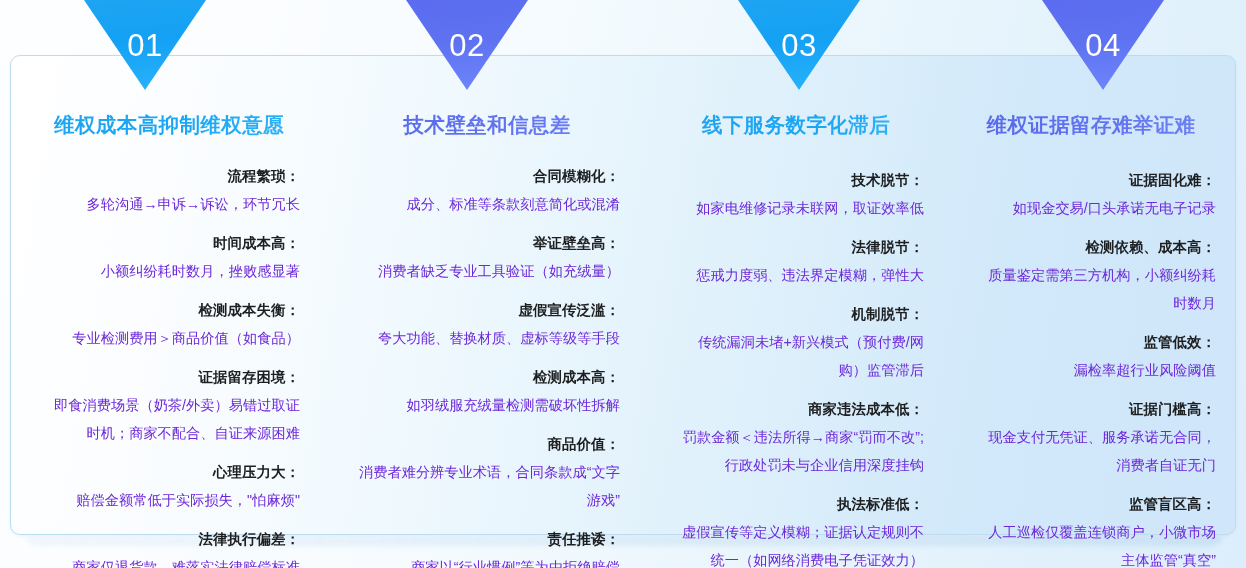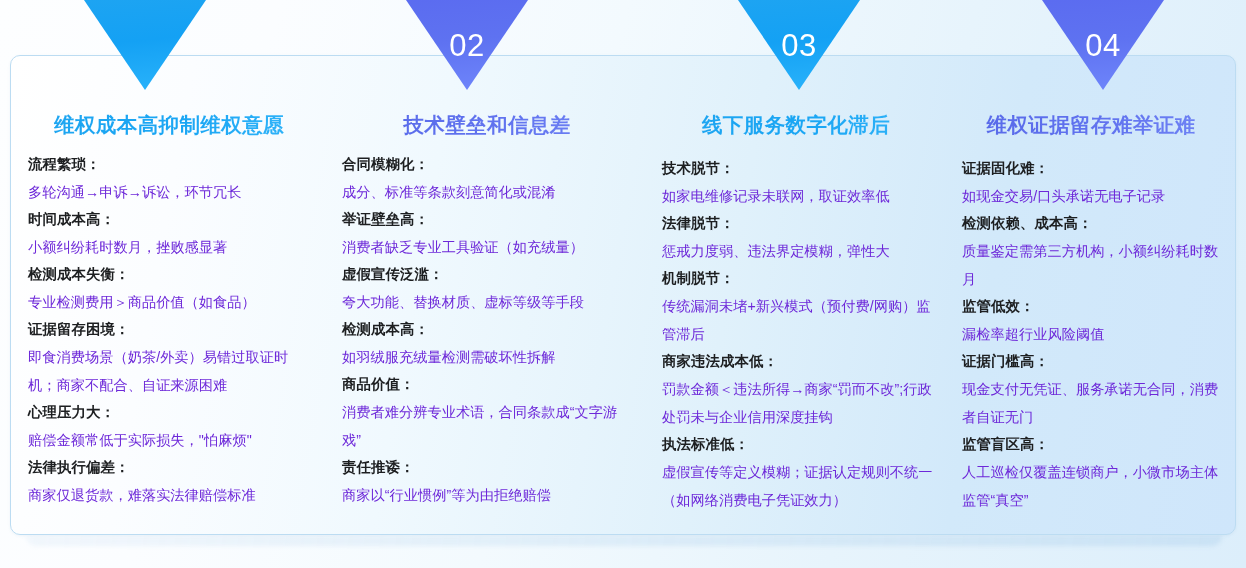--- a/index.html
+++ b/index.html
@@ -144,21 +144,21 @@
     left: 0;
     right: 0;
     padding: 0 12px 0 18px;
     box-sizing: border-box;
   }
   .col-0 .body-list { padding: 0 16px 0 18px; }
   .col-1 .body-list { padding: 0 14px 0 14px; }
   .col-2 .body-list { padding: 0 10px 0 16px; top: 100px; }
   .col-3 .body-list { padding: 0 8px 0 16px; top: 100px; }
 
-  .item { margin: 0; }
+  .item { margin: 12px; text-align: right; }
   .item-head {
     font-size: 14.4px;
     line-height: 27px;
     font-weight: bold;
     color: #1d1f21;
     letter-spacing: 0.1px;
   }
   .item-body {
     font-size: 14.2px;
     line-height: 28px;
@@ -286,20 +286,21 @@
           <div class="item-head">监管盲区高：</div>
           <div class="item-body">人工巡检仅覆盖连锁商户，小微市场主体监管“真空”</div>
         </div>
       </div>
     </div>
 
   </div>
 
   <div class="marker cyan m0">
     <div class="tri"></div>
+    <div class="num">01</div>
   </div>
   <div class="marker violet m1">
     <div class="tri"></div>
     <div class="num">02</div>
   </div>
   <div class="marker cyan m2">
     <div class="tri"></div>
     <div class="num">03</div>
   </div>
   <div class="marker violet m3">

